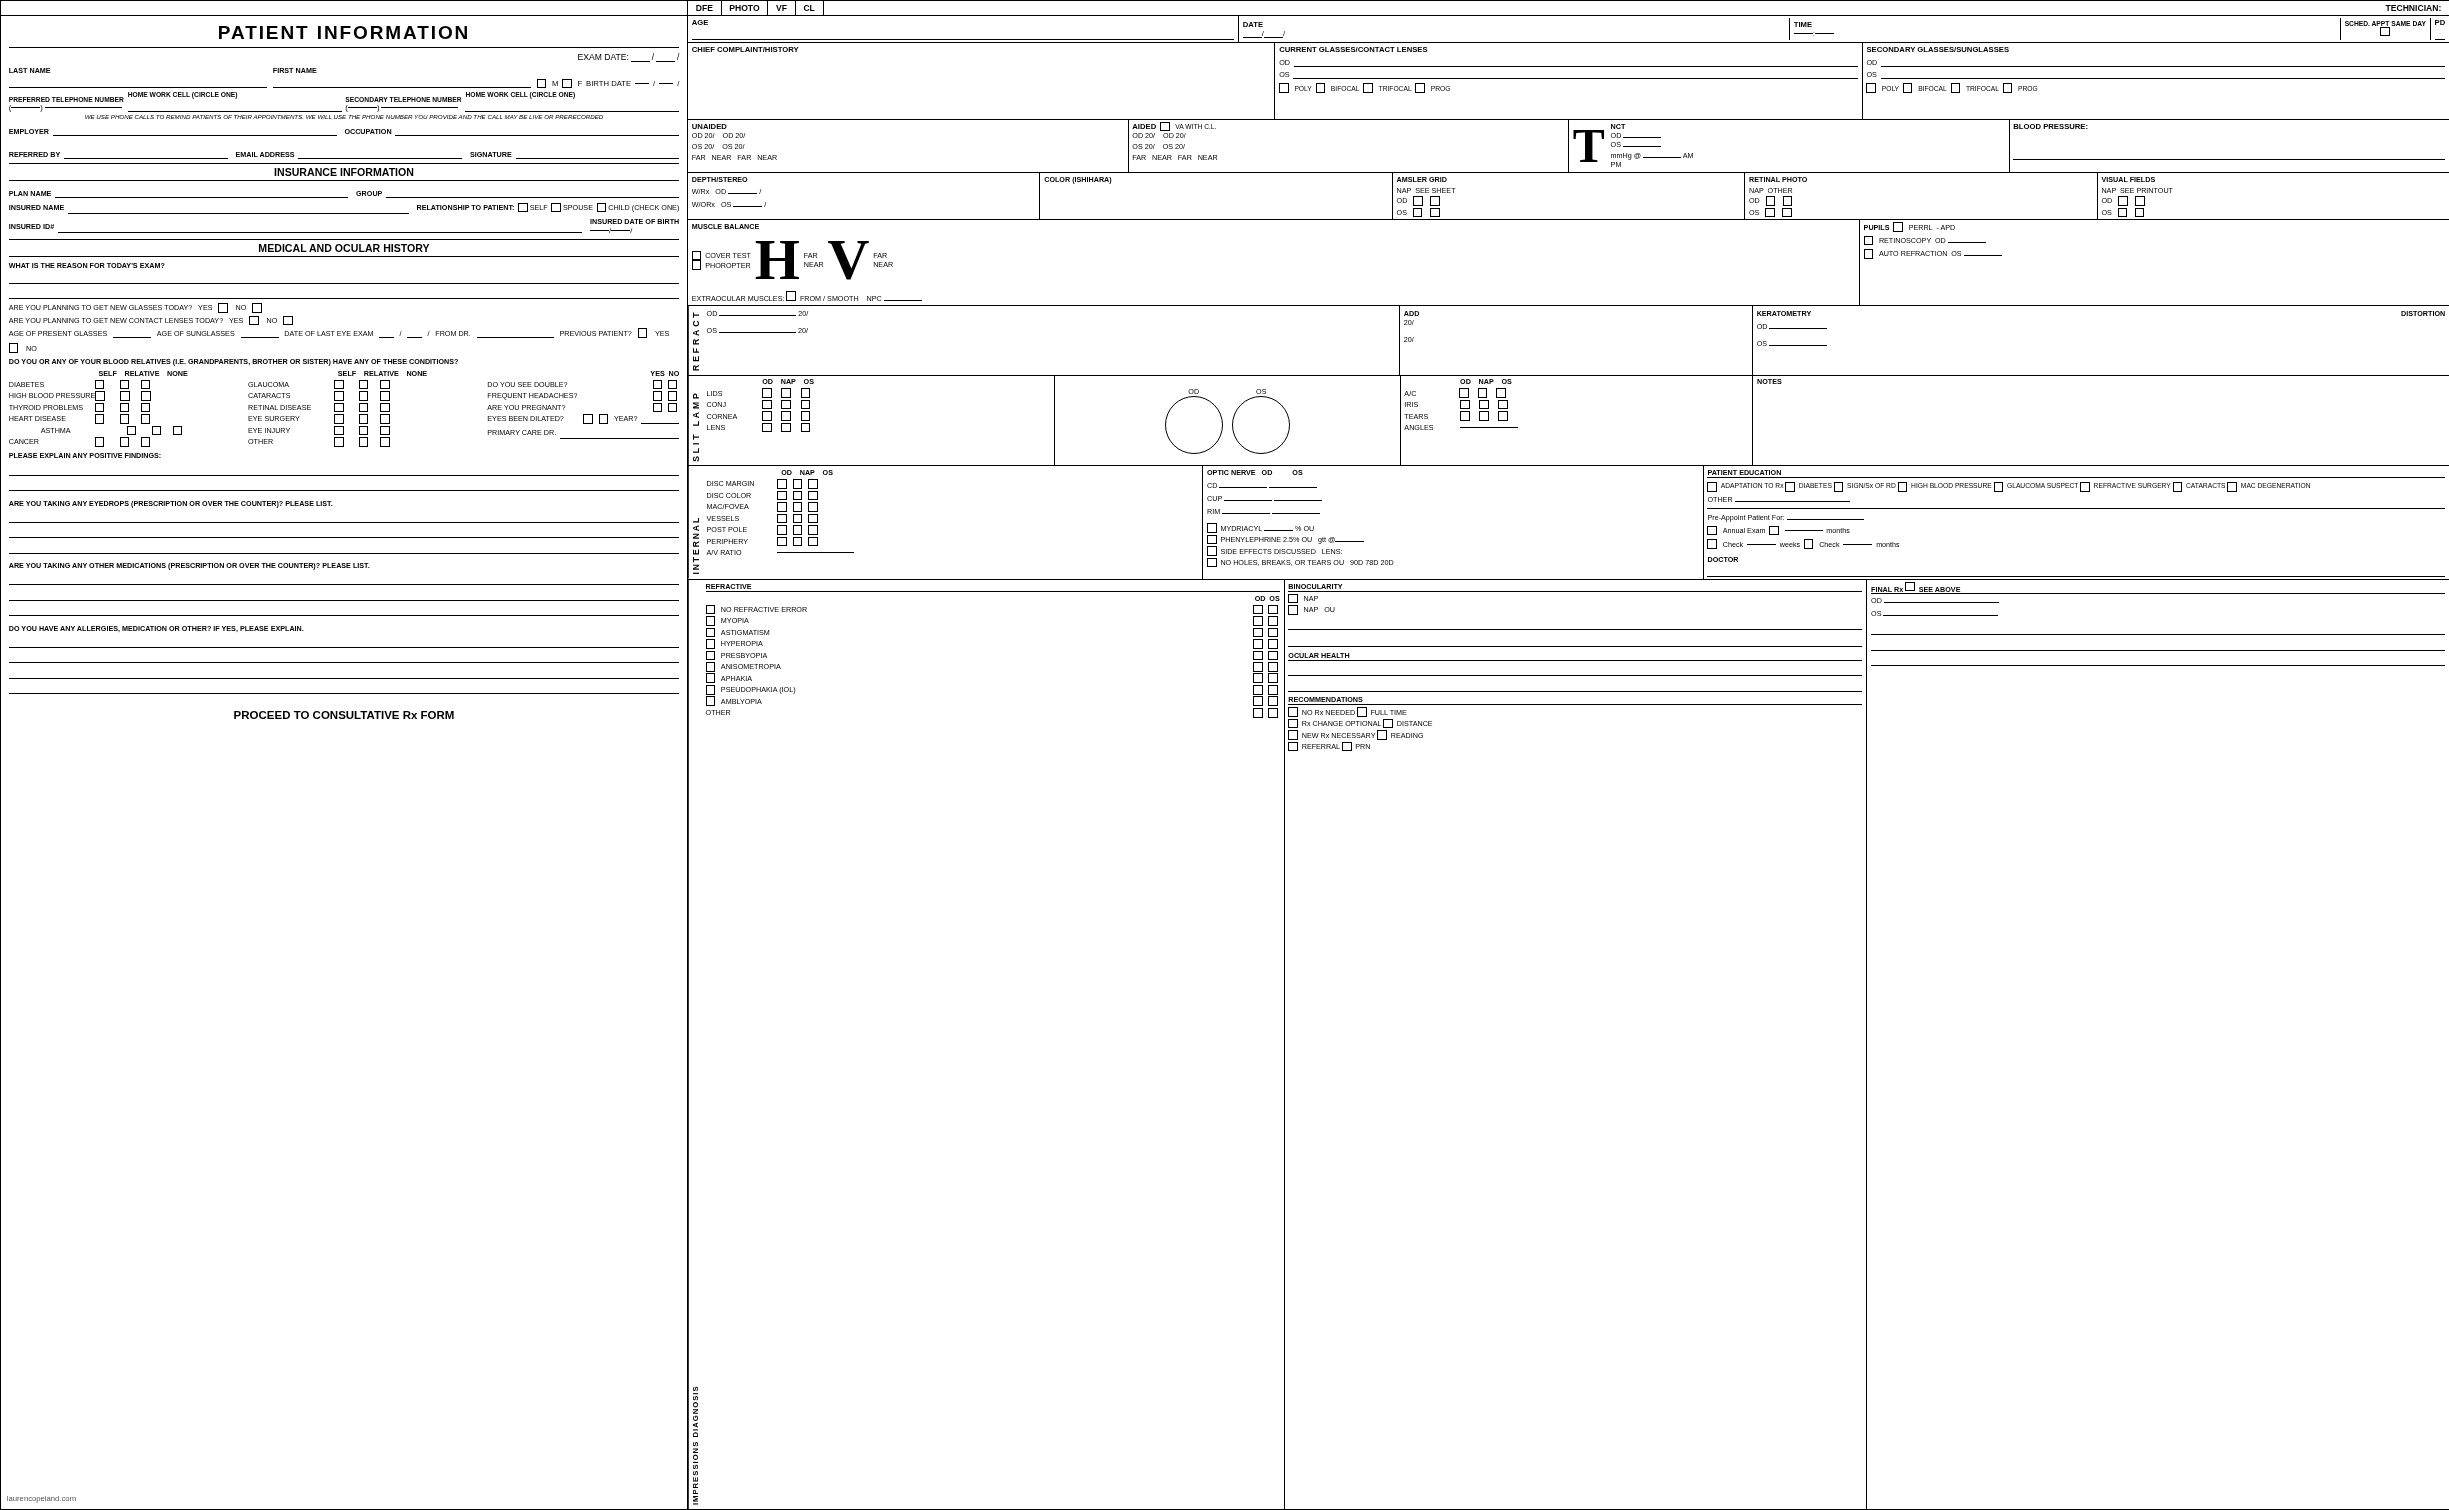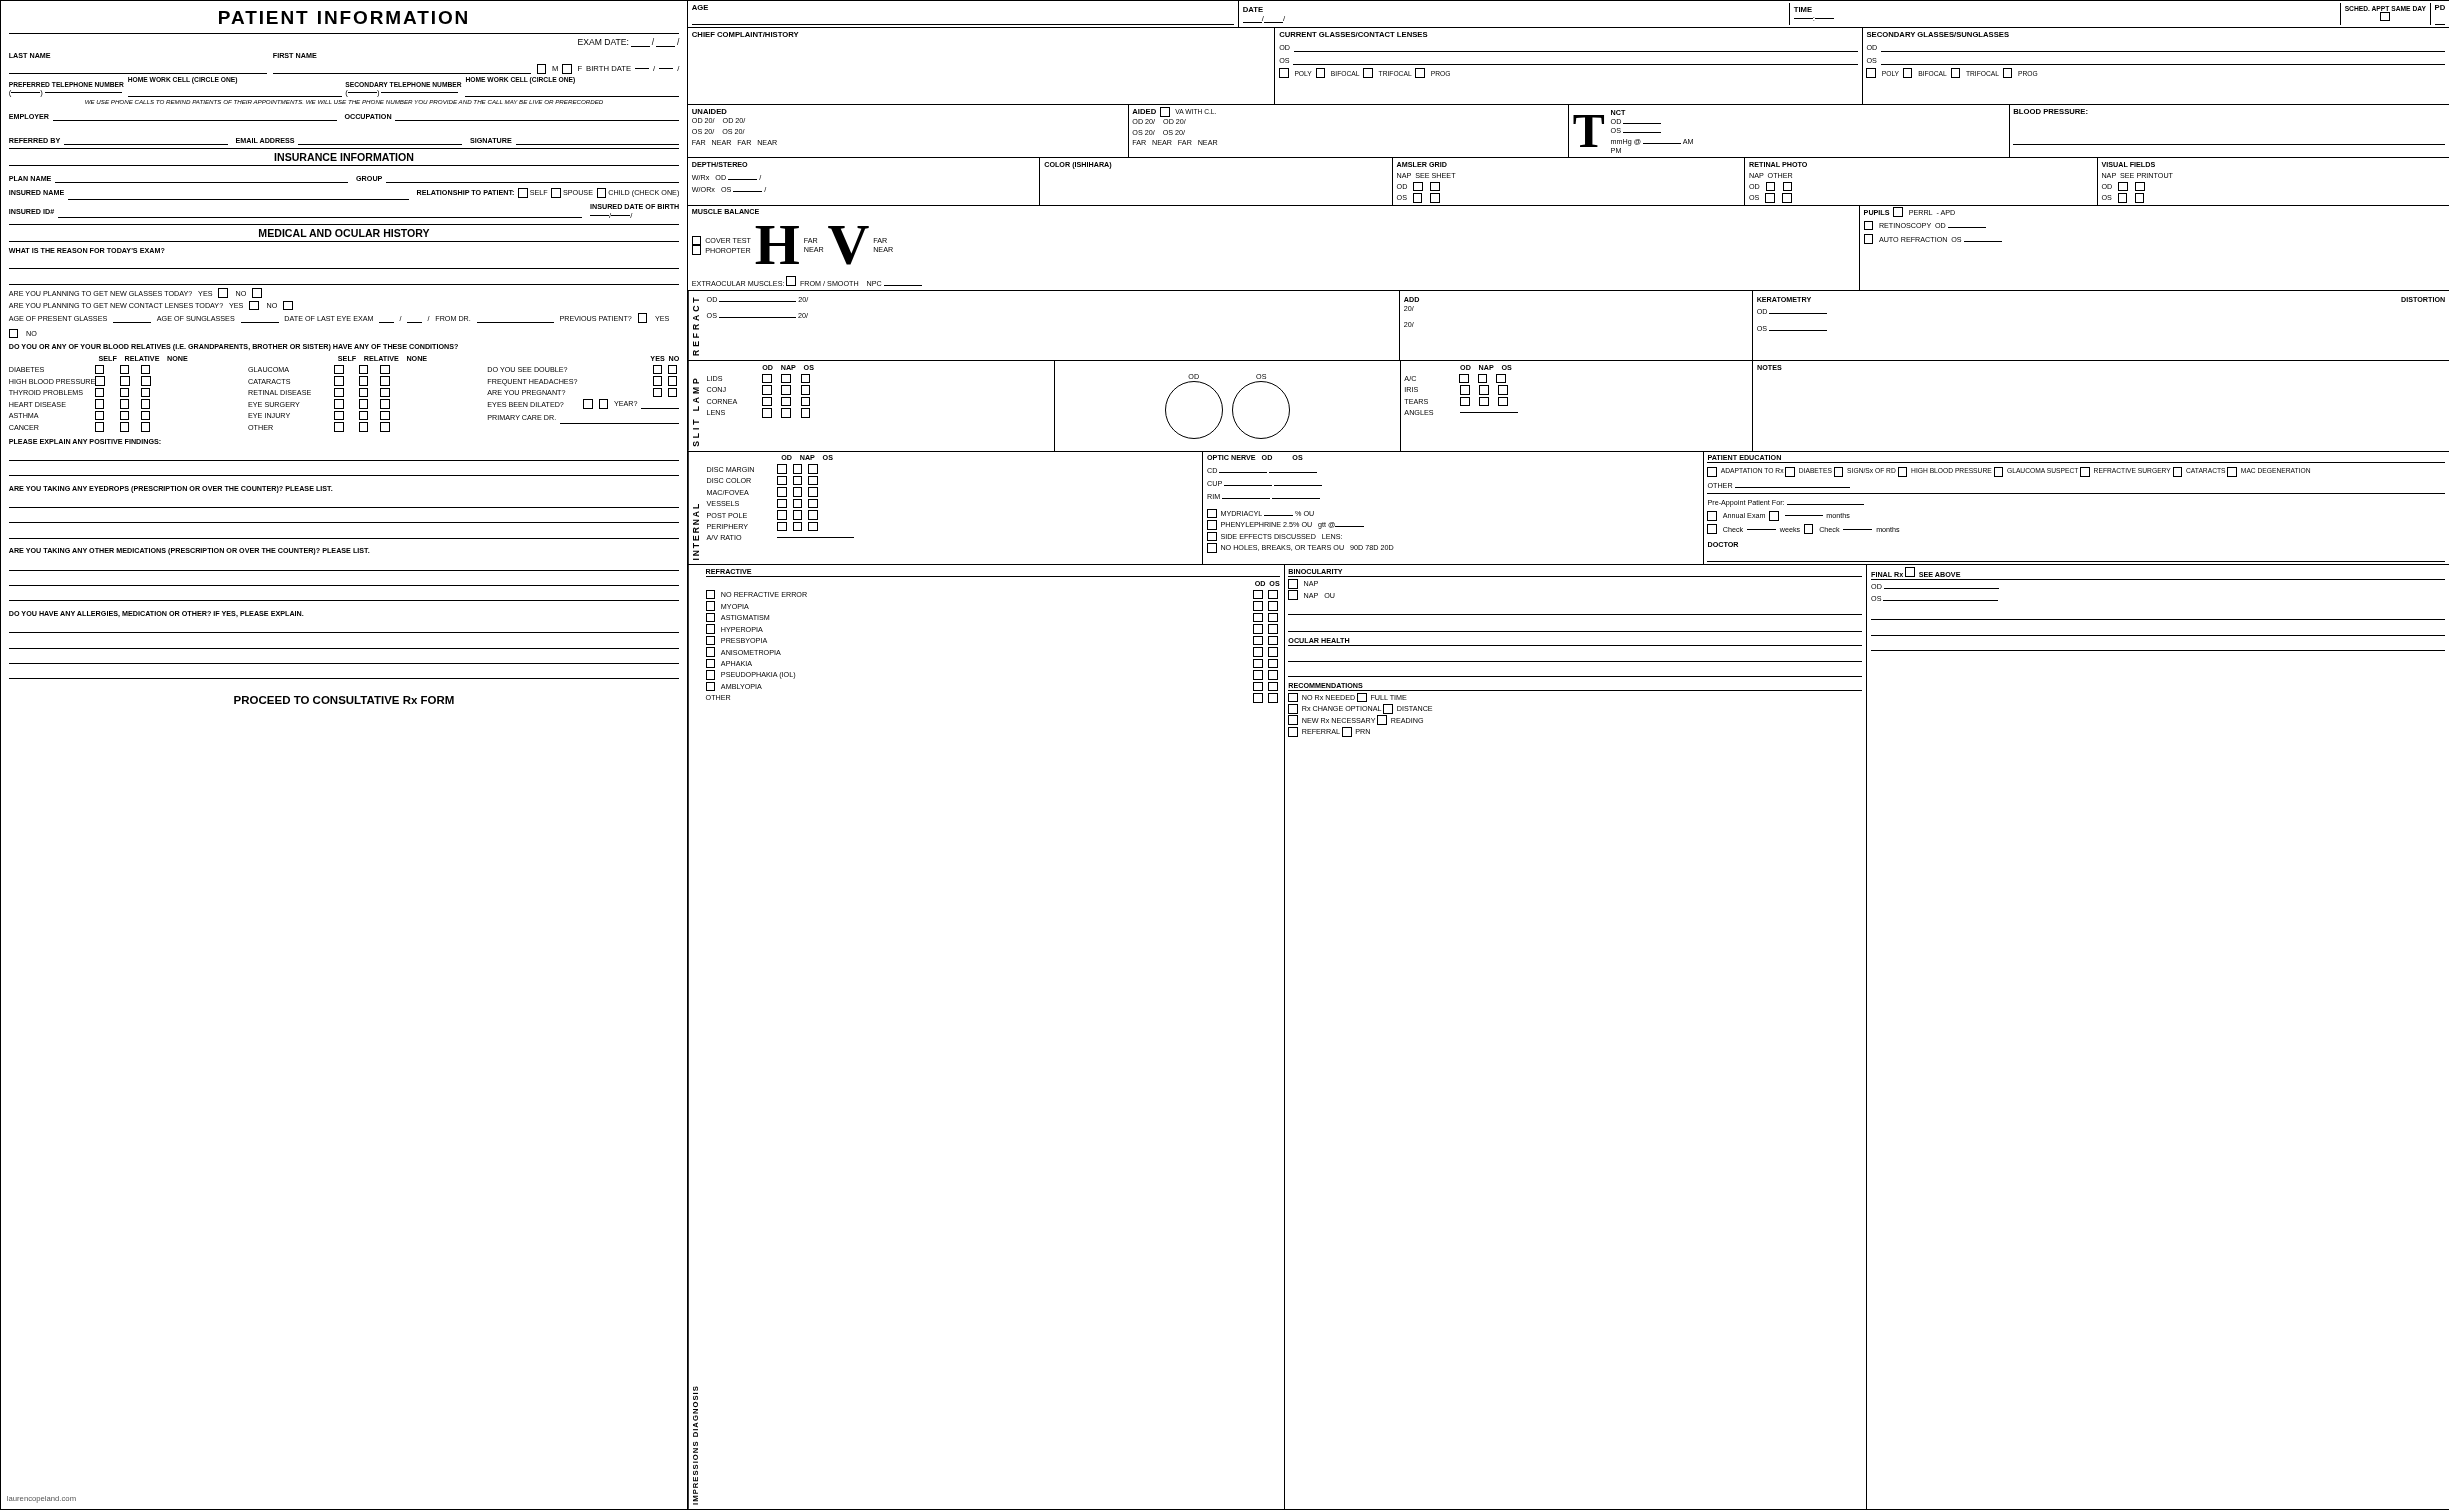--- a/index.html
+++ b/index.html
@@ -36,20 +36,30 @@
       display: inline-block;
       margin-right: 1.9px;
       flex-shrink: 0;
     }
   </style>
 </head>
 <body>
 
 <div style="position:relative; width:2450px; min-height:1510px; border:1.9px solid #000; display:flex; flex-direction:column;">
 
+  <div style="display:flex; border-bottom:1px solid #000; font-size:8.6px; font-weight:bold;">
+    <div style="width:687px; border-right:1.9px solid #000;"></div>
+    <div style="flex:1; display:flex;">
+      <div style="padding:1.9px 7.7px; border-right:1px solid #000;">DFE</div>
+      <div style="padding:1.9px 7.7px; border-right:1px solid #000;">PHOTO</div>
+      <div style="padding:1.9px 7.7px; border-right:1px solid #000;">VF</div>
+      <div style="padding:1.9px 7.7px; border-right:1px solid #000;">CL</div>
+      <div style="flex:1; padding:1.9px 7.7px; text-align:right;">TECHNICIAN:</div>
+    </div>
+  </div>
 
   <div style="display:flex; flex:1;">
 
     <div style="width:687px; border-right:1.9px solid #000; padding:5.8px 7.7px; position:relative;">
 
       <div class="title">PATIENT INFORMATION</div>
 
       <div style="display:flex; justify-content:flex-end; font-size:8.6px; margin-bottom:3.8px;">
         <span>EXAM DATE:</span>
         <span style="border-bottom:1px solid #000; width:19px; display:inline-block; margin:0 1.9px;"></span>/
@@ -229,21 +239,21 @@
               <div class="cb" style="margin-left:13.4px;"></div>
               <div class="cb" style="margin-left:9.6px;"></div>
             </div>
           <div style="display:flex; align-items:center; margin-bottom:1.9px;">
               <span style="min-width:86px;">HEART DISEASE</span>
               <div class="cb"></div>
               <div class="cb" style="margin-left:13.4px;"></div>
               <div class="cb" style="margin-left:9.6px;"></div>
             </div>
           <div style="display:flex; align-items:center; margin-bottom:1.9px;">
-              <span style="min-width:86px;">ASTHMA</span>
+              <span style="min-width:86px;margin-left:32px;">ASTHMA</span>
               <div class="cb"></div>
               <div class="cb" style="margin-left:13.4px;"></div>
               <div class="cb" style="margin-left:9.6px;"></div>
             </div>
           <div style="display:flex; align-items:center; margin-bottom:1.9px;">
               <span style="min-width:86px;">CANCER</span>
               <div class="cb"></div>
               <div class="cb" style="margin-left:13.4px;"></div>
               <div class="cb" style="margin-left:9.6px;"></div>
             </div>

